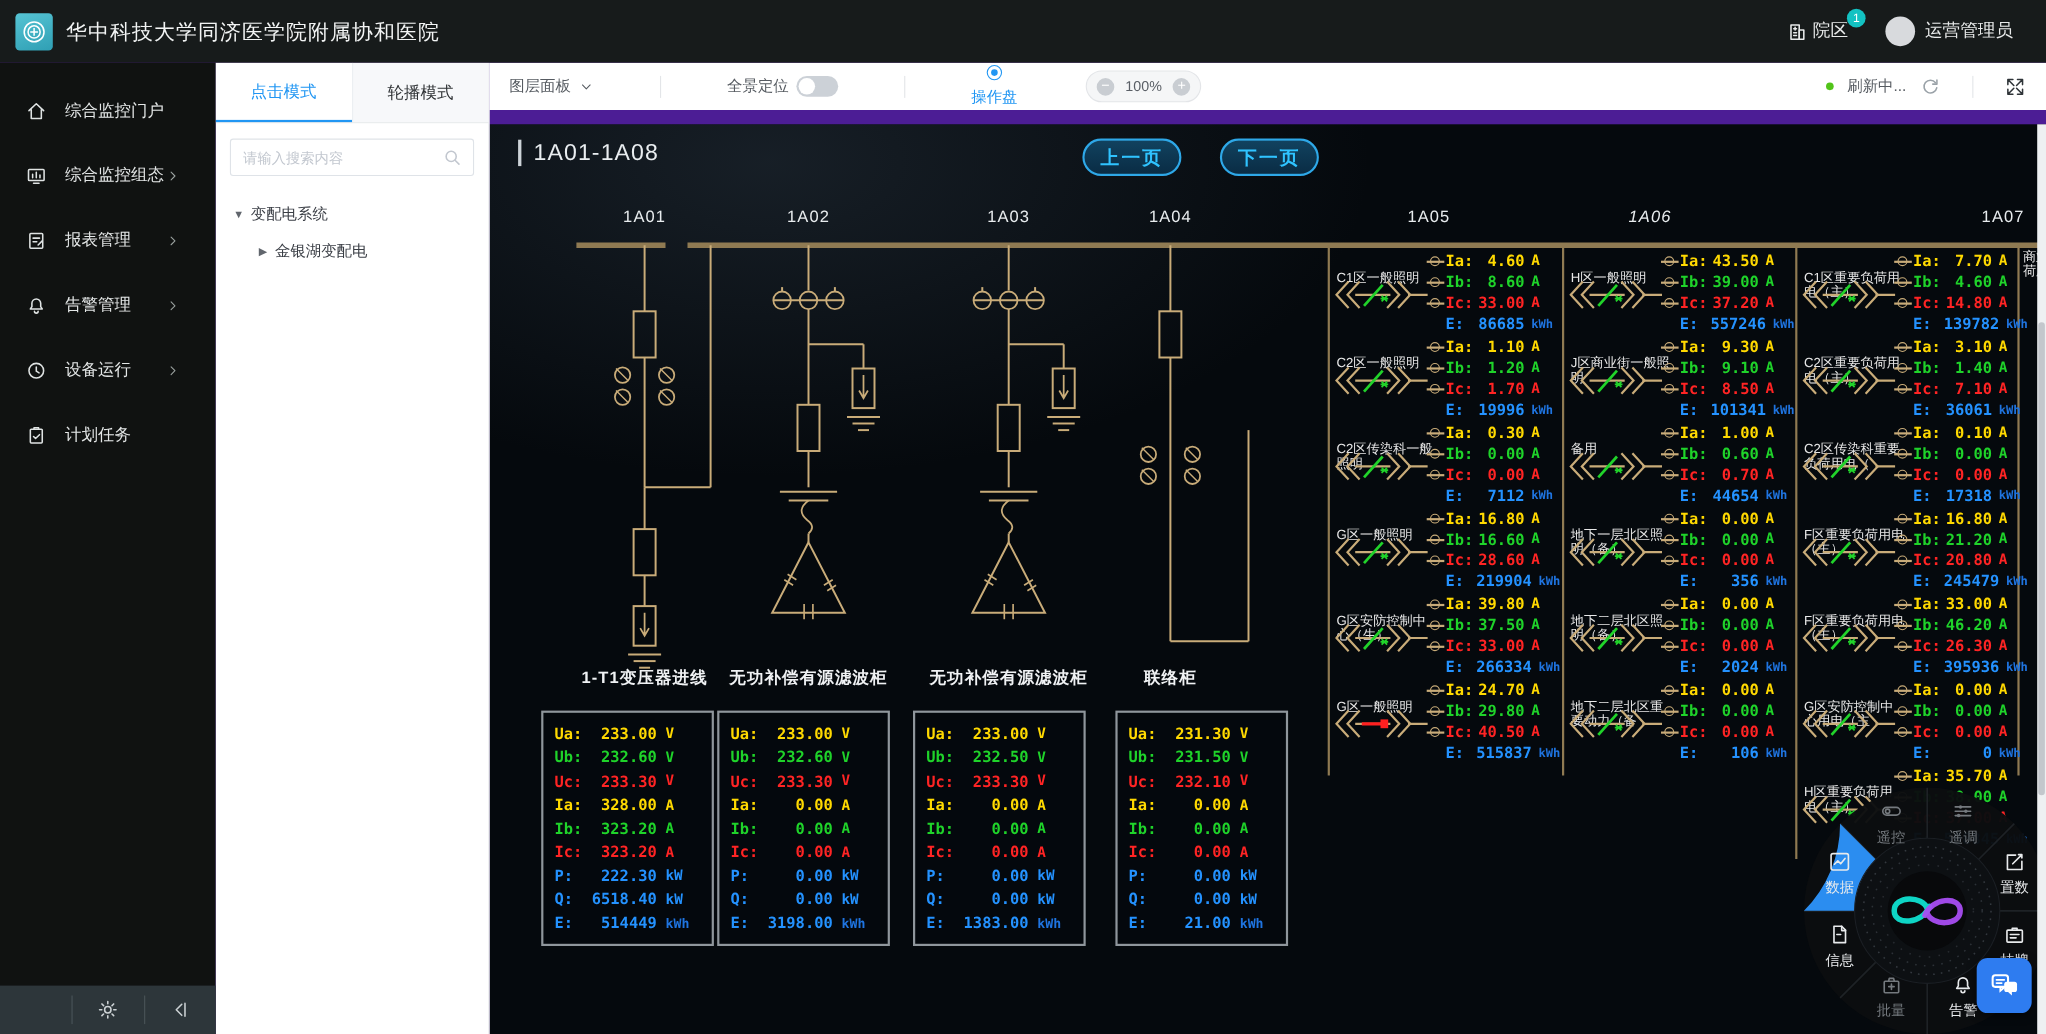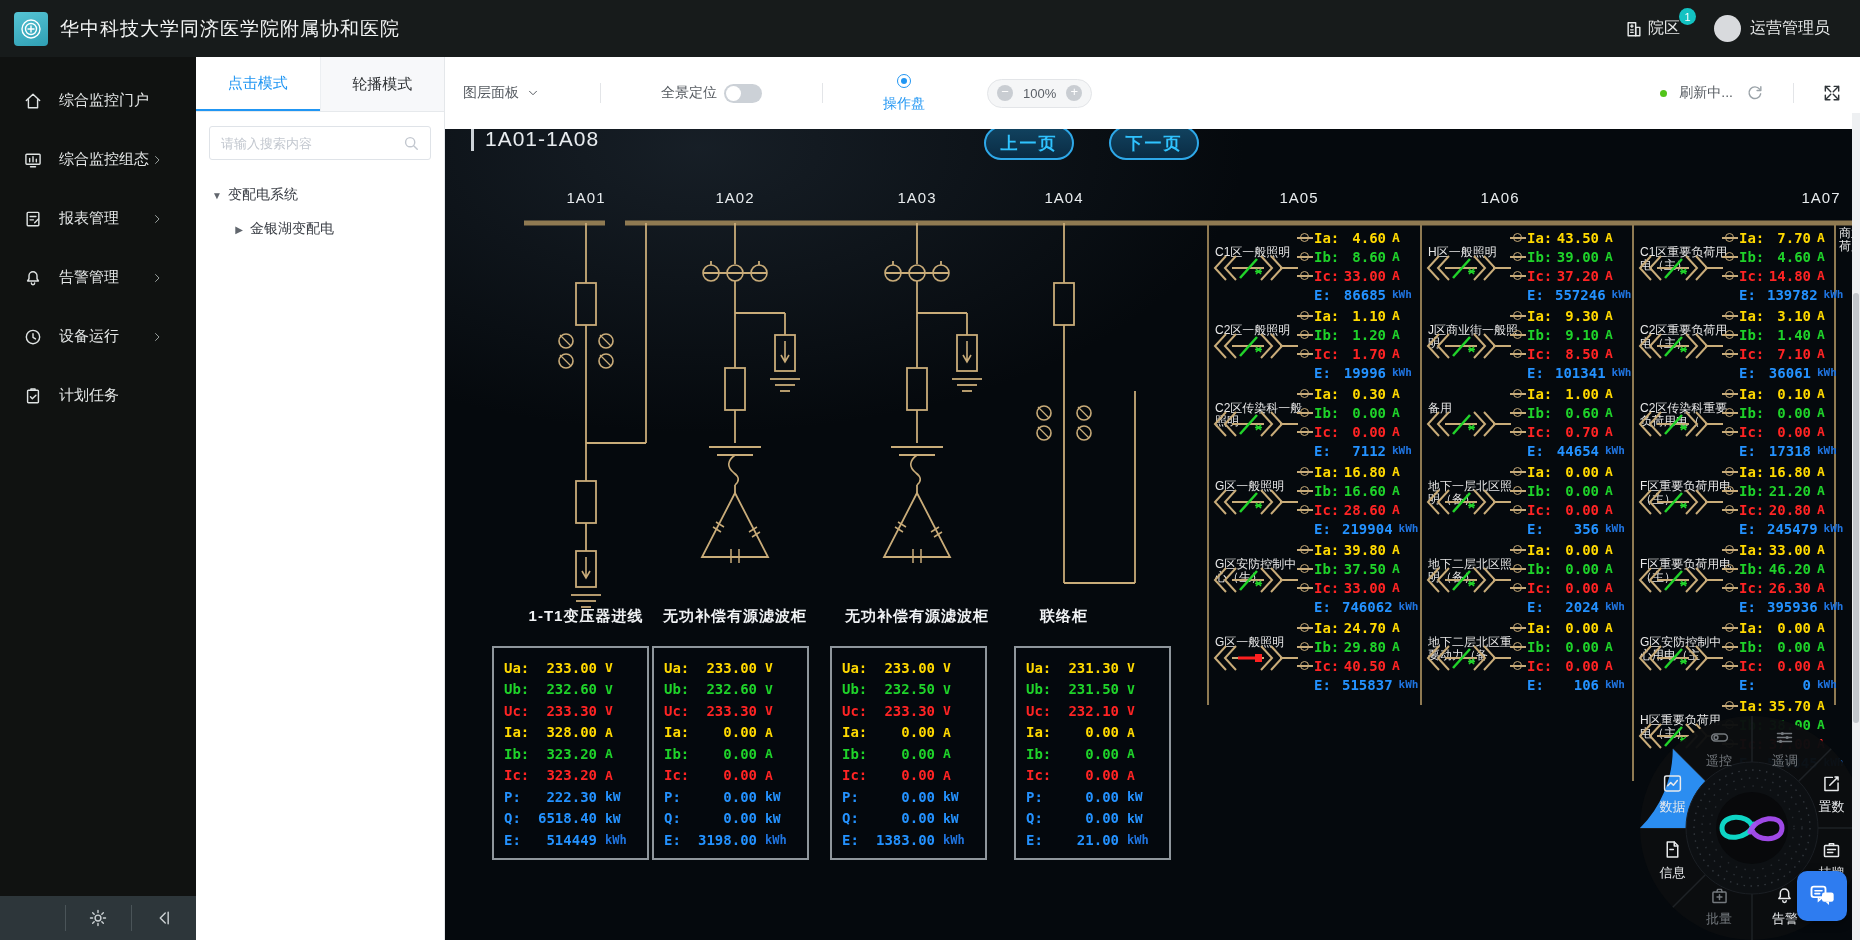--- a/index.html
+++ b/index.html
@@ -37,21 +37,21 @@
   .searchbox input{flex:1;border:none;outline:none;font-size:13px;color:#333;font-family:"Liberation Sans",sans-serif;}
   .searchbox input::placeholder{color:#c2c7cf;}
   .searchbox .ic{color:#c2c7cf;}
   .tree{margin-top:18px;font-size:14px;color:#3a3e45;}
   .tree-row{height:34px;display:flex;align-items:center;cursor:pointer;}
   .tree-row .caret{width:22px;text-align:center;color:#61666d;font-size:10px;}
   .tree-row.lvl1{padding-left:10px;}
   .tree-row.lvl2{padding-left:32px;}
 
   
-  .toolbar{position:absolute;left:445px;top:57px;right:0;height:72px;background:#fff;display:flex;align-items:center;padding:0 18px;z-index:20;gap:44px;}
+  .toolbar{position:absolute;left:445px;top:57px;right:0;height:43px;background:#fff;display:flex;align-items:center;padding:0 18px;z-index:20;gap:44px;}
   .tb-item{display:flex;align-items:center;gap:7px;color:#565b61;font-size:14px;cursor:pointer;}
   .tb-div{width:1px;height:20px;background:#e3e5e8;margin:0 16px;}
   .toggle{width:38px;height:19px;border-radius:10px;background:#ccd1d7;position:relative;cursor:pointer;}
   .toggle .knob{position:absolute;left:2px;top:2px;width:15px;height:15px;border-radius:50%;background:#fff;}
   .radio{width:14px;height:14px;border:1.5px solid #2196f3;border-radius:50%;display:flex;align-items:center;justify-content:center;}
   .radio i{width:6px;height:6px;border-radius:50%;background:#2196f3;}
   .tb-blue{color:#2196f3;flex-direction:column;}
   .zoomctl{display:flex;align-items:center;gap:10px;background:#f5f6f7;border:1px solid #e3e5e8;border-radius:15px;height:29px;padding:0 9px;margin-left:18px;color:#5a5f66;font-size:13px;}
   .zbtn{width:16px;height:16px;border-radius:50%;background:#c9cdd2;color:#fff;font-size:13px;line-height:14px;text-align:center;cursor:pointer;}
   .tb-right{margin-left:auto;display:flex;align-items:center;gap:12px;}
@@ -398,21 +398,21 @@
     <div class="cv-title" data-interactable="false">1A01-1A08</div>
     <div class="pgbtn" style="left:539px;" data-interactable="true">上一页</div>
     <div class="pgbtn" style="left:664px;" data-interactable="true">下一页</div>
 
     <div id="bus-labels">
         <div class="bus-label" data-interactable="false" style="left: 141px;">1A01</div>
         <div class="bus-label" data-interactable="false" style="left: 290px;">1A02</div>
         <div class="bus-label" data-interactable="false" style="left: 472px;">1A03</div>
         <div class="bus-label" data-interactable="false" style="left: 619px;">1A04</div>
         <div class="bus-label" data-interactable="false" style="left: 854px;">1A05</div>
-        <div class="bus-label" data-interactable="false" style="left: 1055px;">1A06</div>
+        <div class="bus-label" data-interactable="false" style="left: 1055px; font-style: italic;">1A06</div>
         <div class="bus-label" data-interactable="false" style="left: 1376px;">1A07</div>
       </div>
     <div id="bay-captions">
         <div class="bay-caption" data-interactable="false" style="left: 141px;">1-T1变压器进线</div>
         <div class="bay-caption" data-interactable="false" style="left: 290px;">无功补偿有源滤波柜</div>
         <div class="bay-caption" data-interactable="false" style="left: 472px;">无功补偿有源滤波柜</div>
         <div class="bay-caption" data-interactable="false" style="left: 619px;">联络柜</div>
       </div>
     <div id="meter-panels">
         <div class="meter-panel" data-interactable="false" style="left: 47px;">
@@ -799,21 +799,21 @@
               </div>
               <div class="f-row" data-interactable="false">
                 <span class="ct" data-interactable="false"></span>
                 <span class="c-r" data-interactable="false">Ic:</span>
                 <span class="v c-r" data-interactable="false">33.00</span>
                 <span class="u c-r" data-interactable="false">A</span>
               </div>
               <div class="f-row" data-interactable="false">
                 <span data-interactable="false"></span>
                 <span class="c-b" data-interactable="false">E:</span>
-                <span class="v c-b" data-interactable="false">746062</span>
+                <span class="v c-b" data-interactable="false">266334</span>
                 <span class="u c-b kwh c-bk" data-interactable="false">kWh</span>
               </div>
             </div>
           </div>
           <div class="f-entry" data-interactable="false">
             <div class="f-label" data-interactable="false">G区一般照明</div>
             <div class="f-sym" data-interactable="false"><svg width="86" height="32" viewBox="0 0 86 32">
                 <g stroke="#c9ac79" stroke-width="2" fill="none">
                   <path d="M14 4 3 16l11 12"></path>
                   <path d="M24 4 13 16l11 12"></path>

